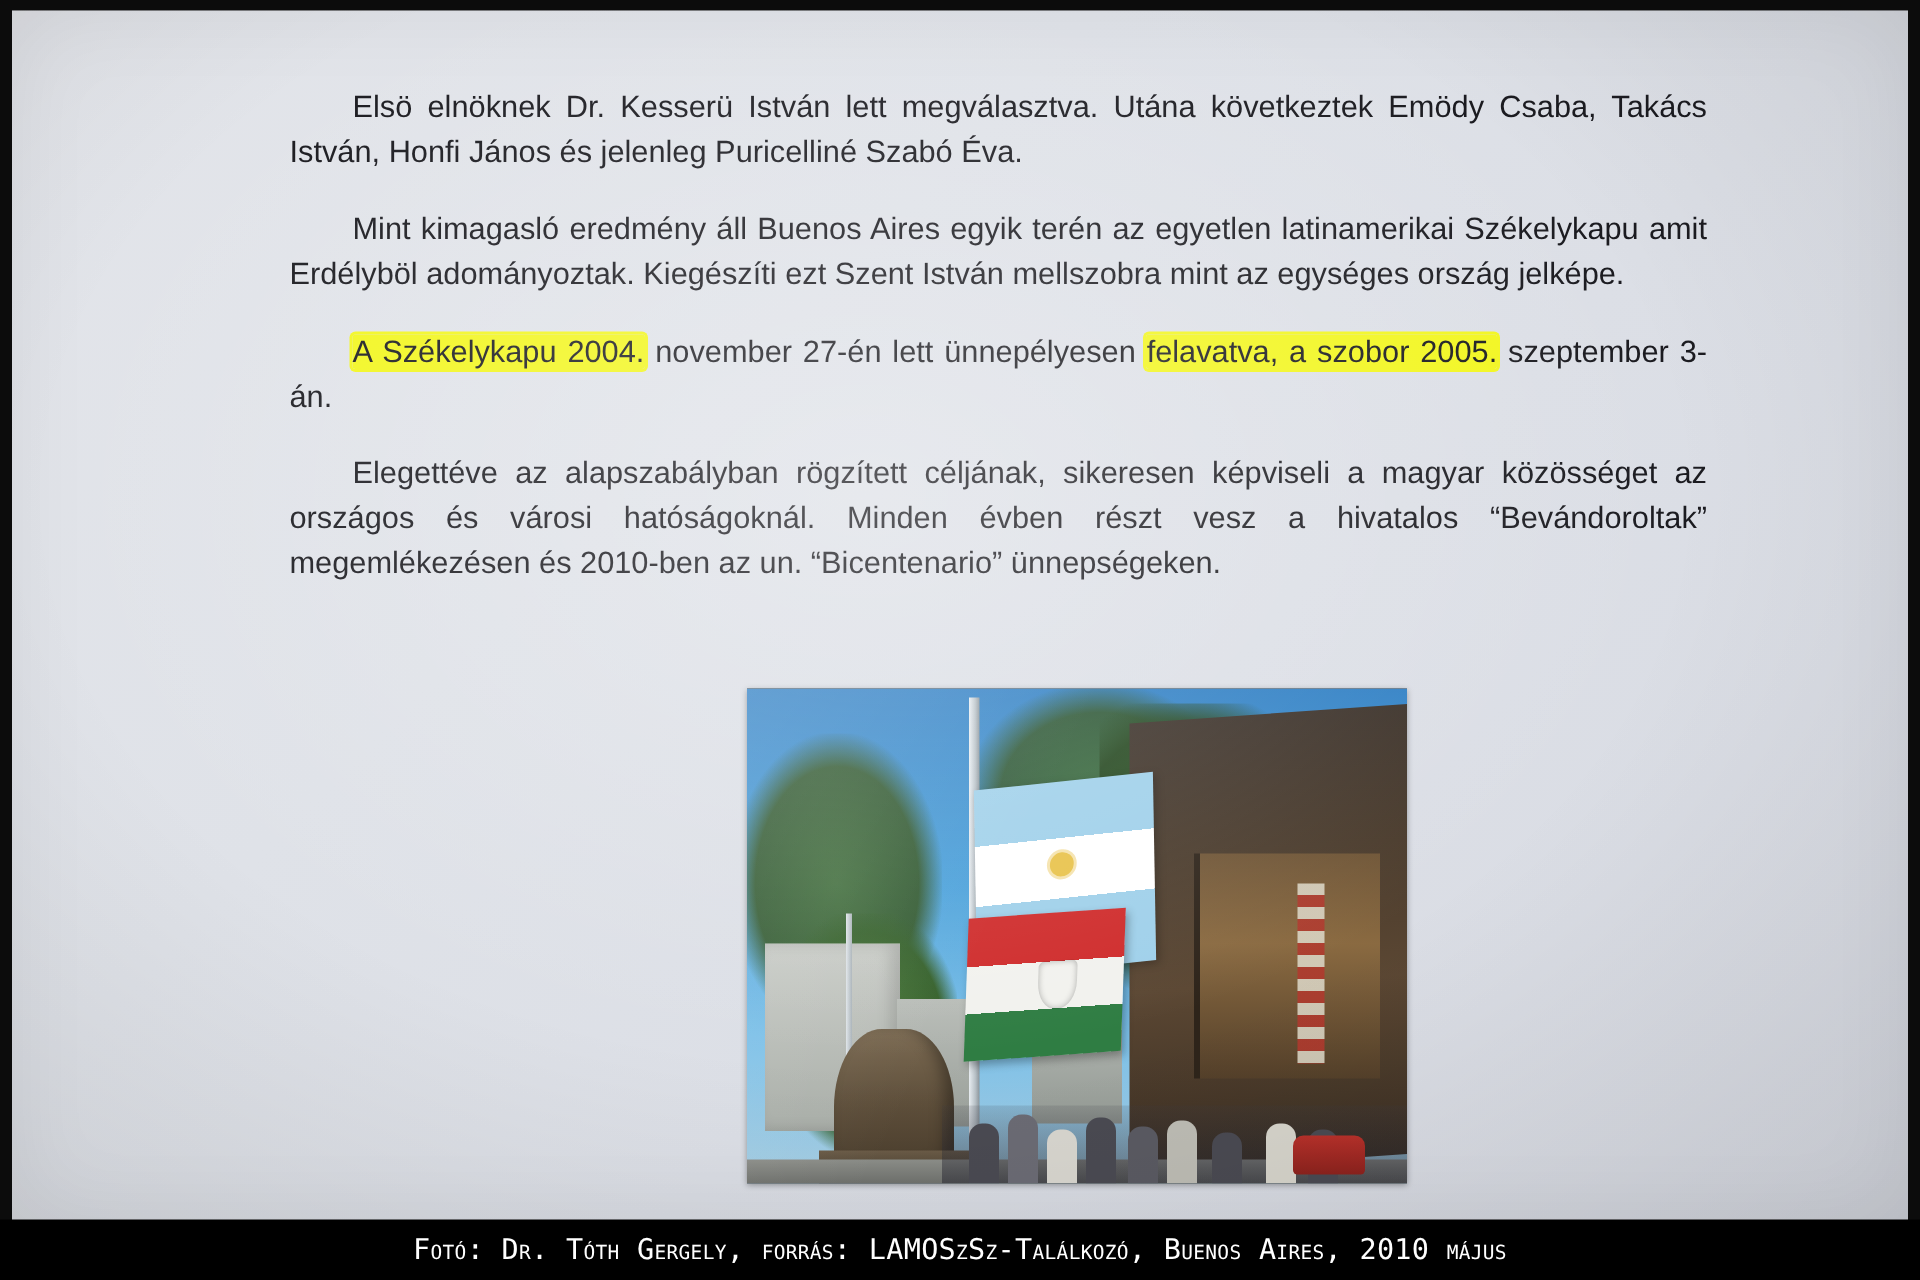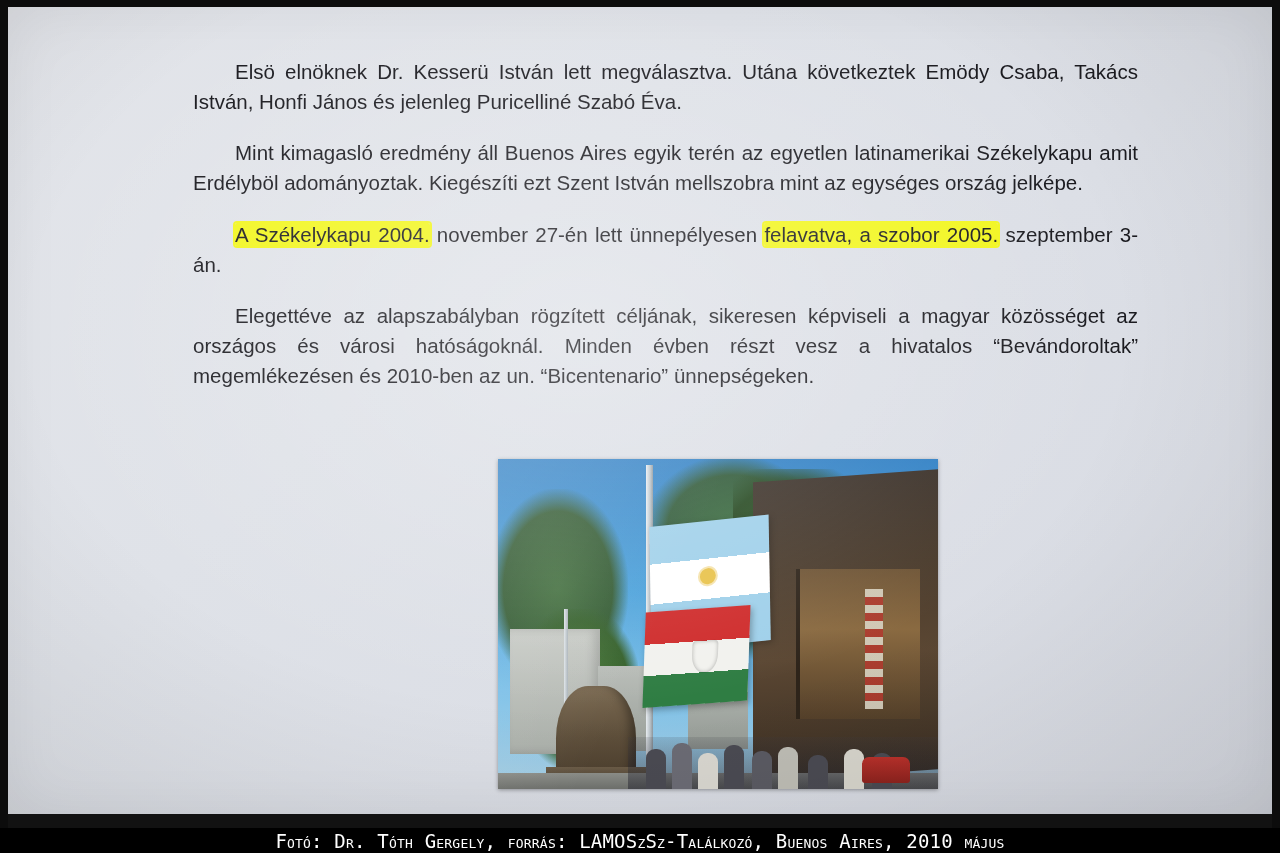--- a/index.html
+++ b/index.html
@@ -238,21 +238,21 @@
     background: linear-gradient(115deg, rgba(255,255,255,0.10) 0%, rgba(255,255,255,0) 40%);
     pointer-events: none;
   }
 
   
   .caption-bar {
     position: absolute;
     left: 0;
     bottom: 0;
     width: 1280px;
-    height: 25px;
+    height: 40px;
     background: #000;
     color: #ffffff;
     display: flex;
     align-items: center;
     justify-content: center;
   }
   .caption-text {
     font-family: "DejaVu Sans Mono", monospace;
     font-size: 19px;
     letter-spacing: 0.2px;

